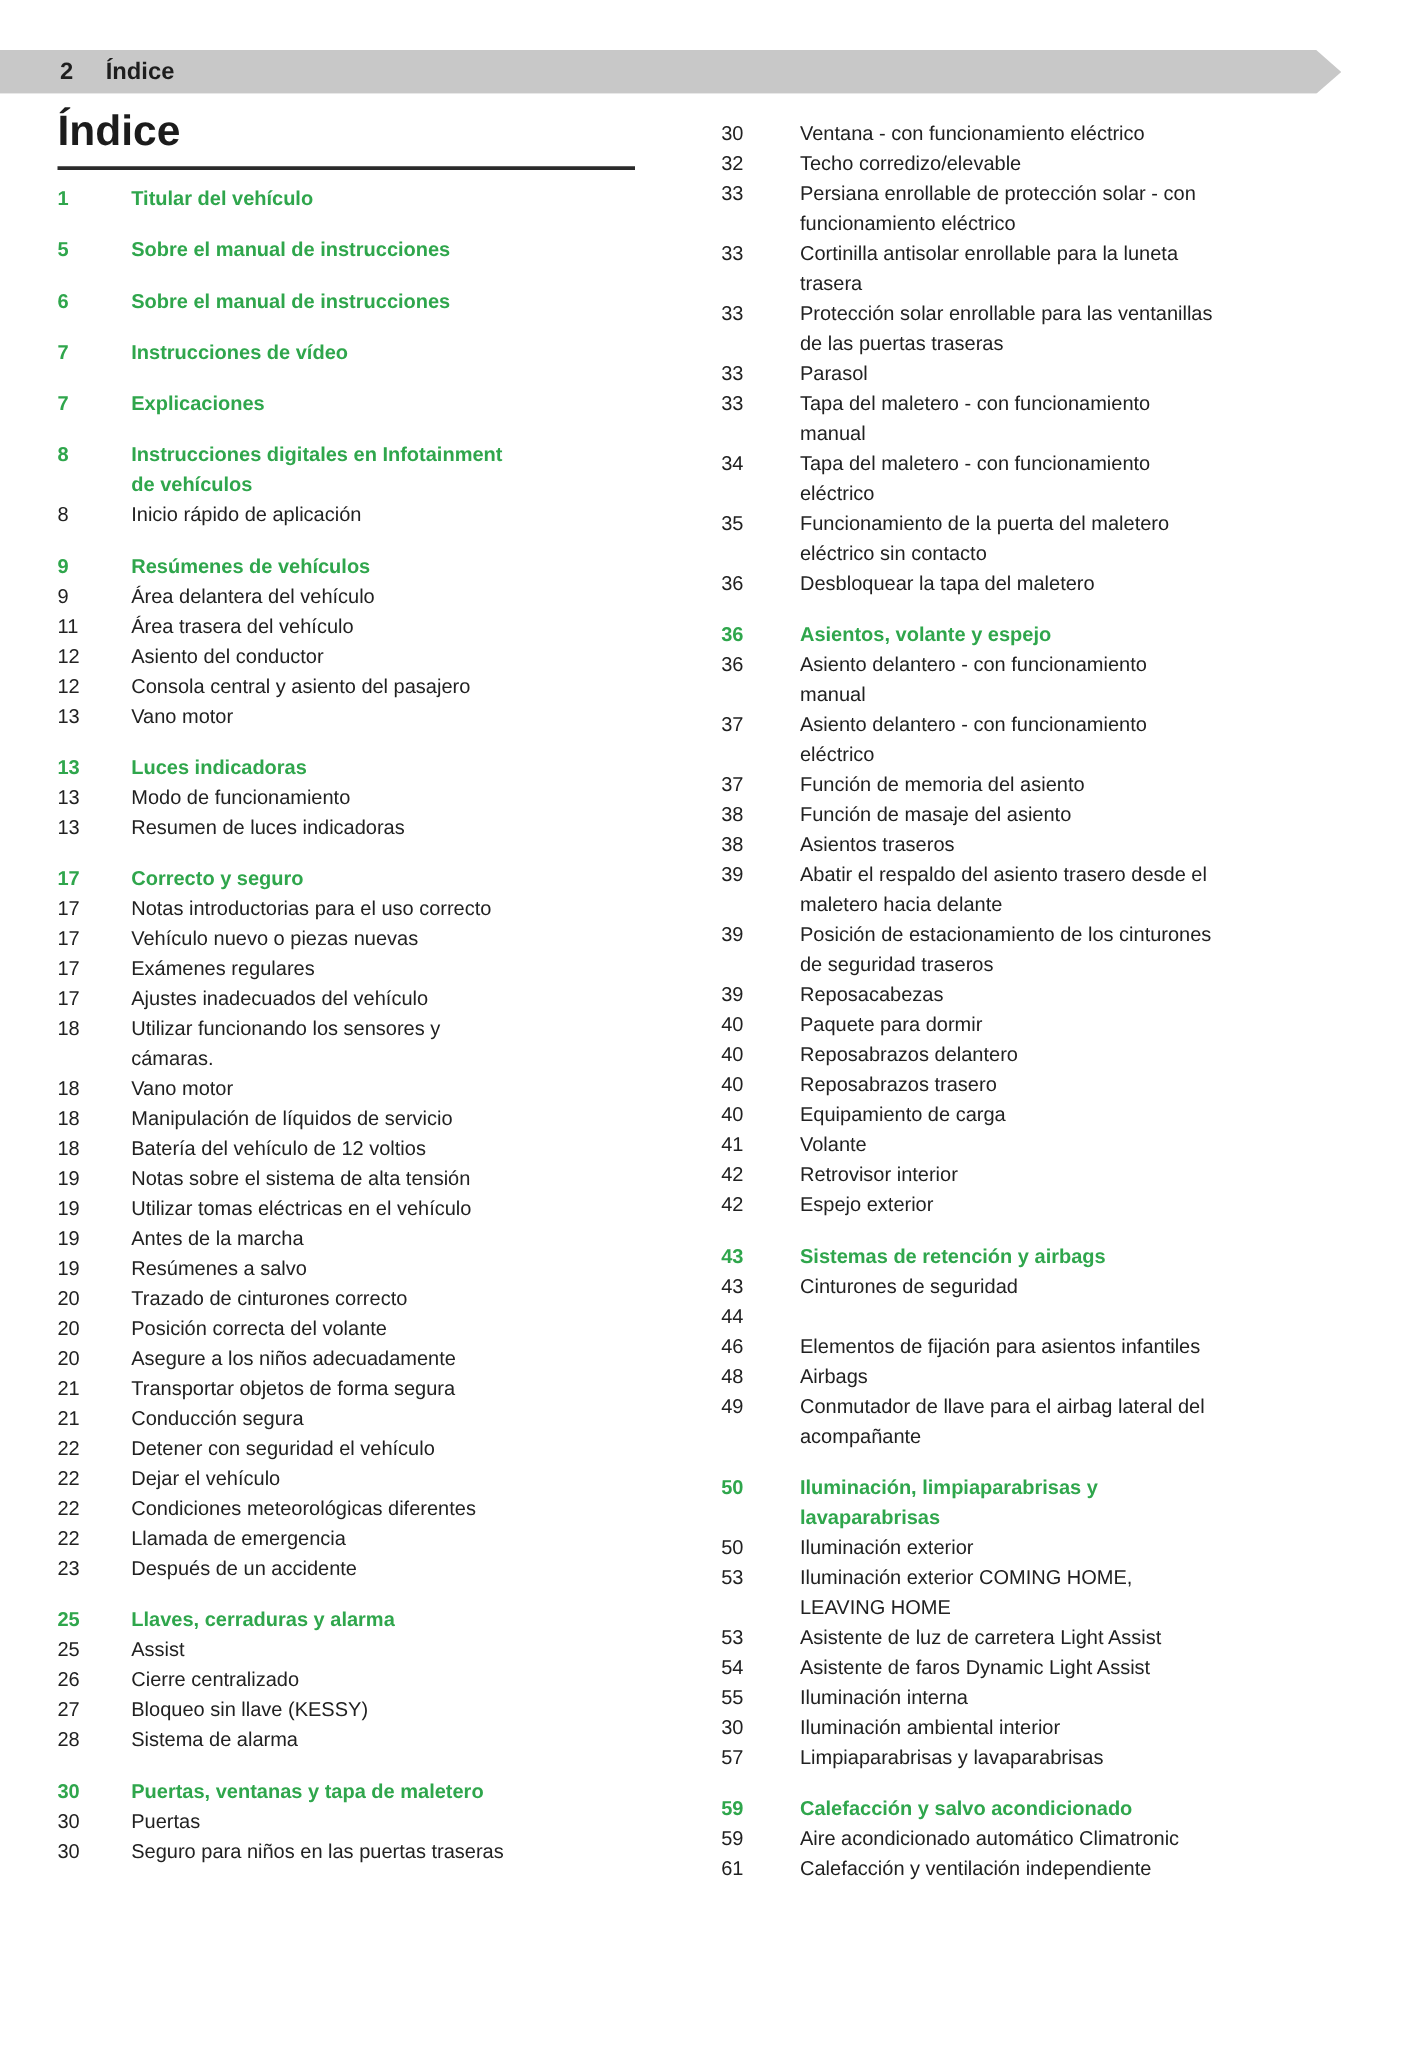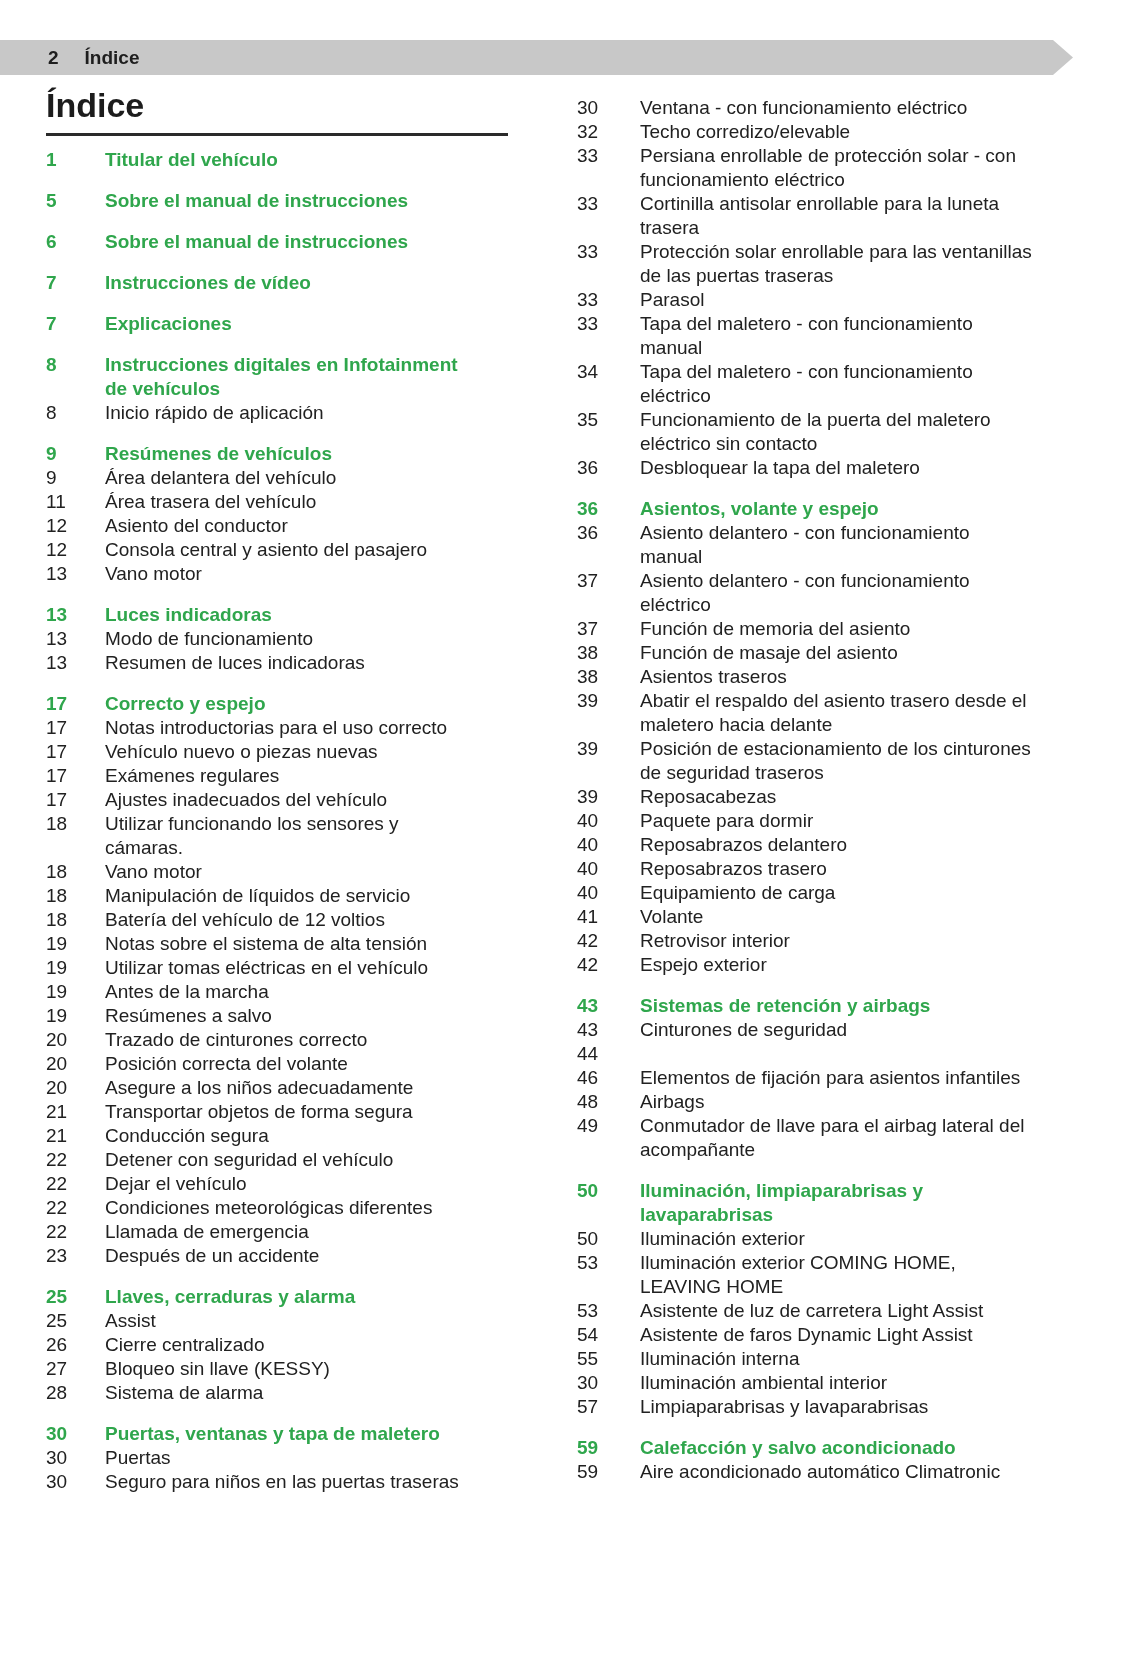--- a/index.html
+++ b/index.html
@@ -23,21 +23,21 @@
   .band-ttl{margin-left:26px;font-size:19px;font-weight:bold;color:#1e1e1e;}
 
   
   .title{
     position:absolute;left:46px;top:86px;width:462px;margin:0;
     font-size:34px;line-height:38px;font-weight:bold;color:#1c1c1c;
     border-bottom:3px solid #2a2a2a;padding-bottom:9px;
   }
 
   
-  .col{position:absolute;font-size:19px;line-height:24px;}
+  .col{position:absolute;font-size:16px;line-height:24px;}
   .col0{left:46px;top:148px;width:478px;}
   .col1{left:577px;top:96px;width:532px;}
 
   .row{display:flex;align-items:flex-start;}
   .row .num{flex:0 0 59px;}
   .col1 .row .num{flex:0 0 63px;}
   .row .txt{flex:1 1 auto;white-space:pre-line;}
 
   .row.heading{font-weight:bold;margin-top:17px;}
   .col > .row.heading:first-child{margin-top:0;}
@@ -115,21 +115,21 @@
       <div class="row">
         <span class="num">13</span>
         <span class="txt">Modo de funcionamiento</span>
       </div>
       <div class="row">
         <span class="num">13</span>
         <span class="txt">Resumen de luces indicadoras</span>
       </div>
       <div class="row heading" style="color: rgb(47, 166, 76);">
         <span class="num">17</span>
-        <span class="txt">Correcto y espejo</span>
+        <span class="txt">Correcto y seguro</span>
       </div>
       <div class="row">
         <span class="num">17</span>
         <span class="txt">Notas introductorias para el uso correcto</span>
       </div>
       <div class="row">
         <span class="num">17</span>
         <span class="txt">Vehículo nuevo o piezas nuevas</span>
       </div>
       <div class="row">
@@ -420,15 +420,19 @@
         <span class="txt">Limpiaparabrisas y lavaparabrisas</span>
       </div>
       <div class="row heading" style="color: rgb(47, 166, 76);">
         <span class="num">59</span>
         <span class="txt">Calefacción y salvo acondicionado</span>
       </div>
       <div class="row">
         <span class="num">59</span>
         <span class="txt">Aire acondicionado automático Climatronic</span>
       </div>
+      <div class="row">
+        <span class="num">61</span>
+        <span class="txt">Calefacción y ventilación independiente</span>
+      </div>
     </div>
 
 </div>
 
 </body></html>

